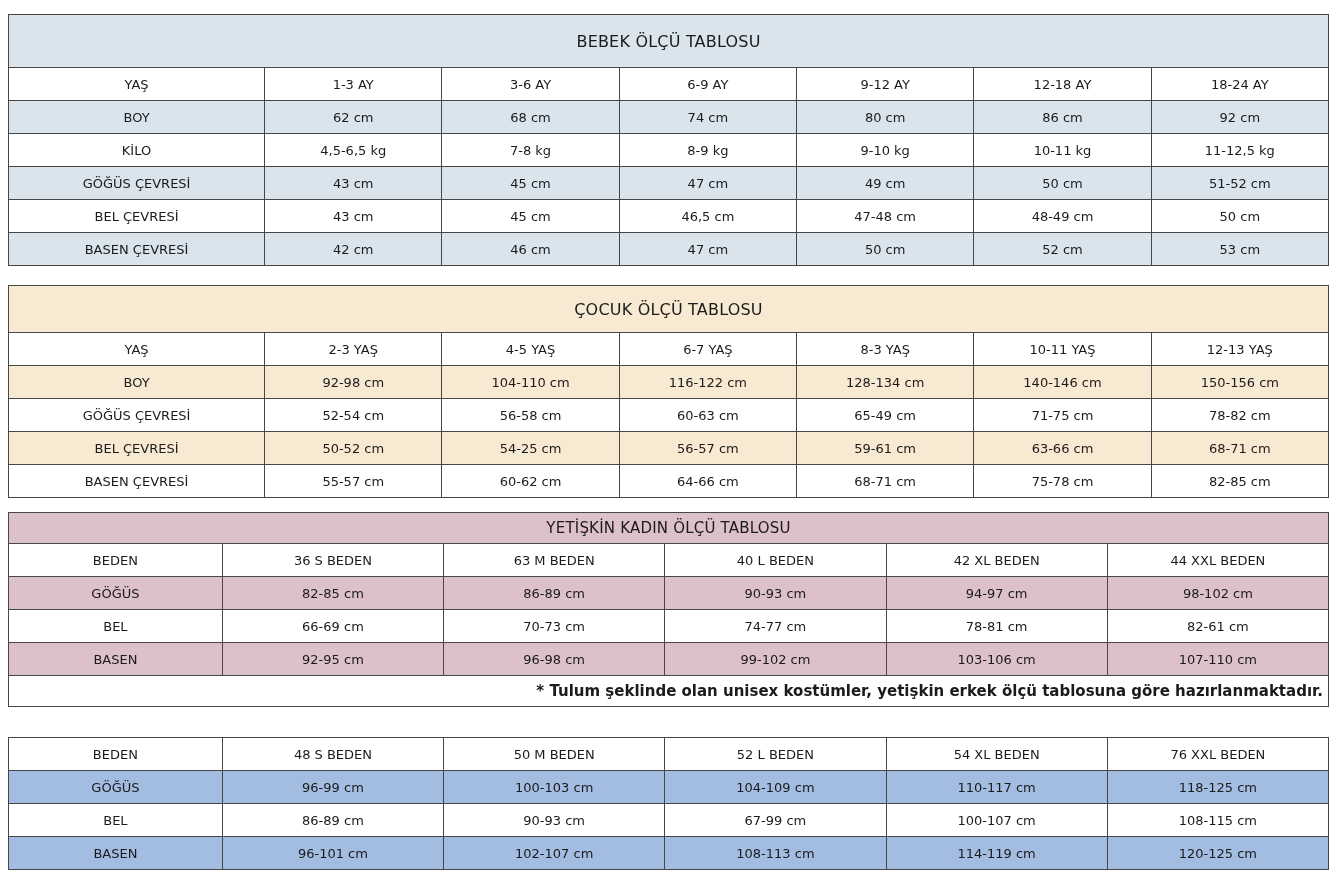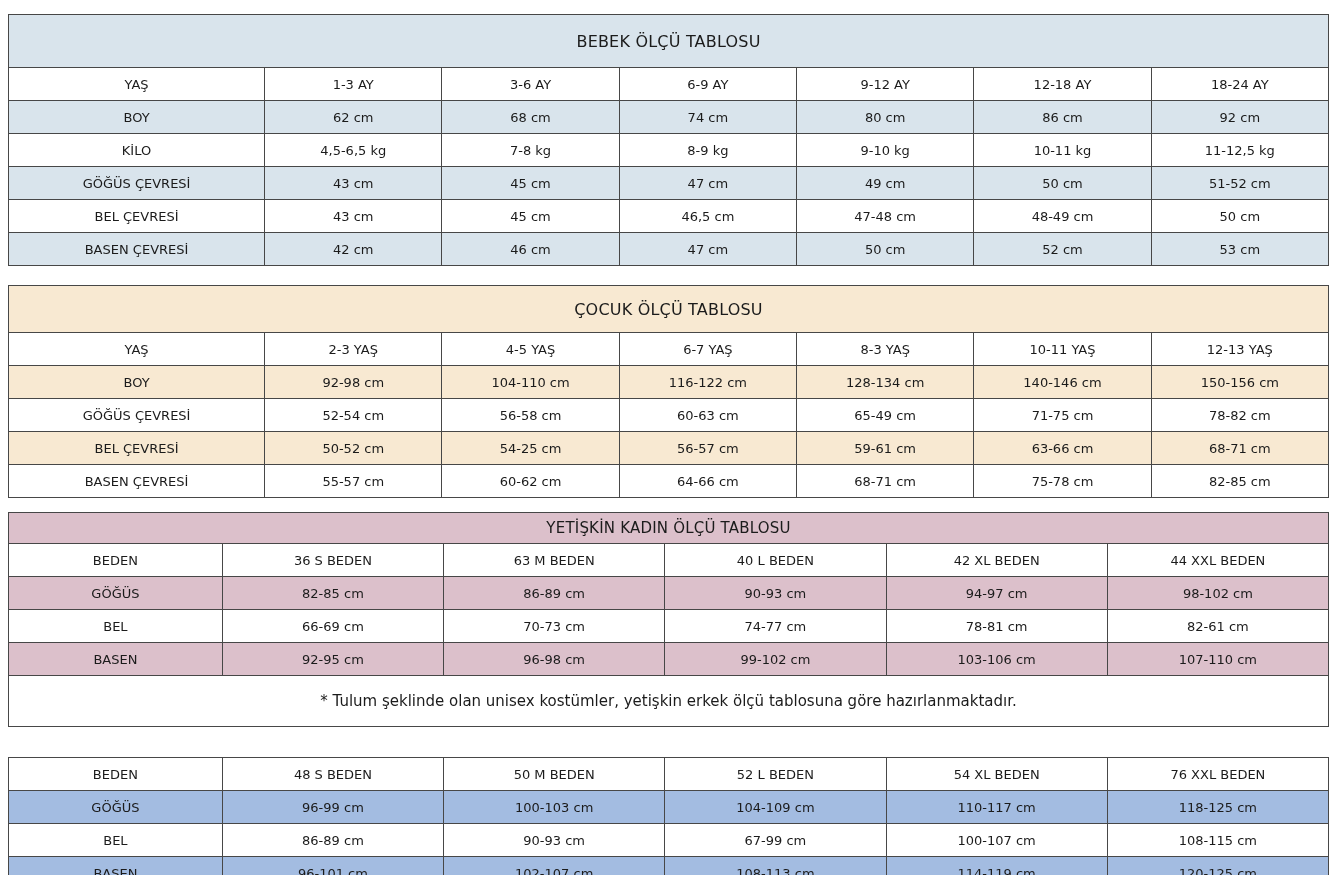--- a/index.html
+++ b/index.html
@@ -38,25 +38,26 @@
     background: var(--accent);
     font-weight: 400;
     font-size: 16px;
     letter-spacing: 0.2px;
   }
   .t0 .title-row td { height: 50px; }
   .t1 .title-row td { height: 44px; }
   .t2 .title-row td, .t3 .title-row td { height: 28px; font-size: 15px; }
   tr.shaded td { background: var(--accent); }
   .footnote-row td {
-    text-align: center;
+    text-align: right;
     font-size: 15px;
     height: 26px;
-    padding: 12px 5px;
+    padding: 2px 5px;
     white-space: pre-wrap;
+    font-weight: bold;
   }
   .t0 col.label-col, .t1 col.label-col { width: 19.4%; }
   .t2 col.label-col, .t3 col.label-col { width: 16.2%; }
 </style>
 </head>
 <body>
 
 <div class="page">
   <section class="size-table-section t0" style="--accent: #d9e4ec;">
     <table class="size-grid">

